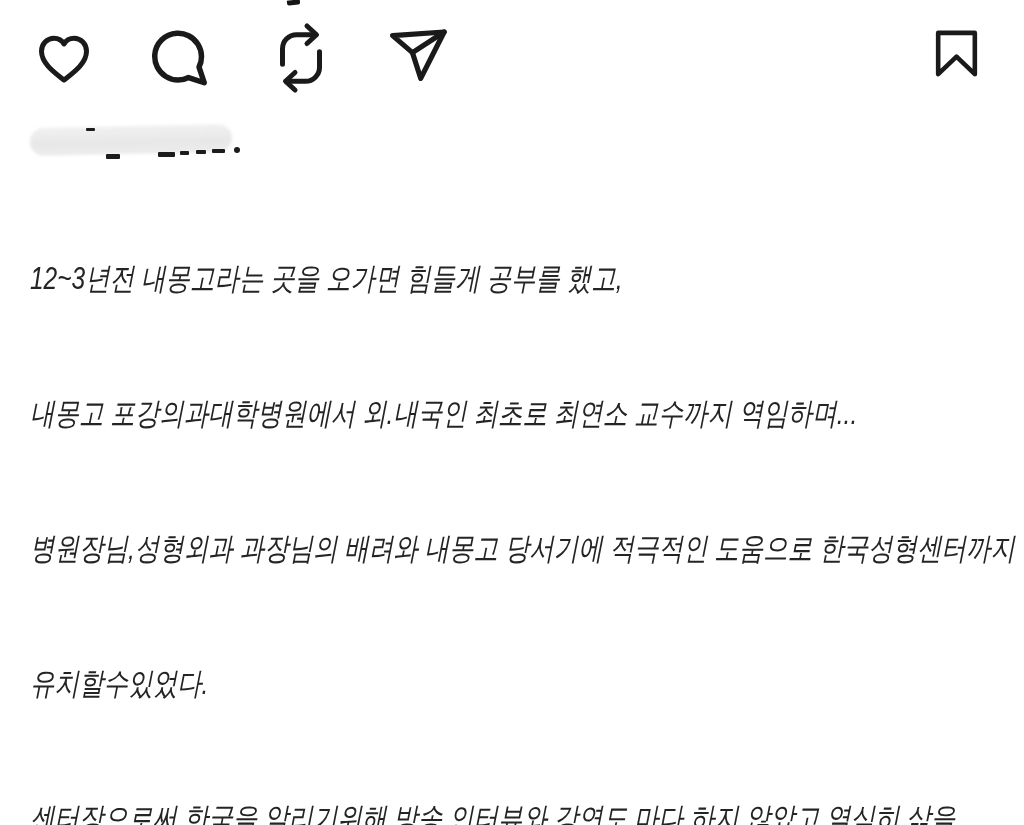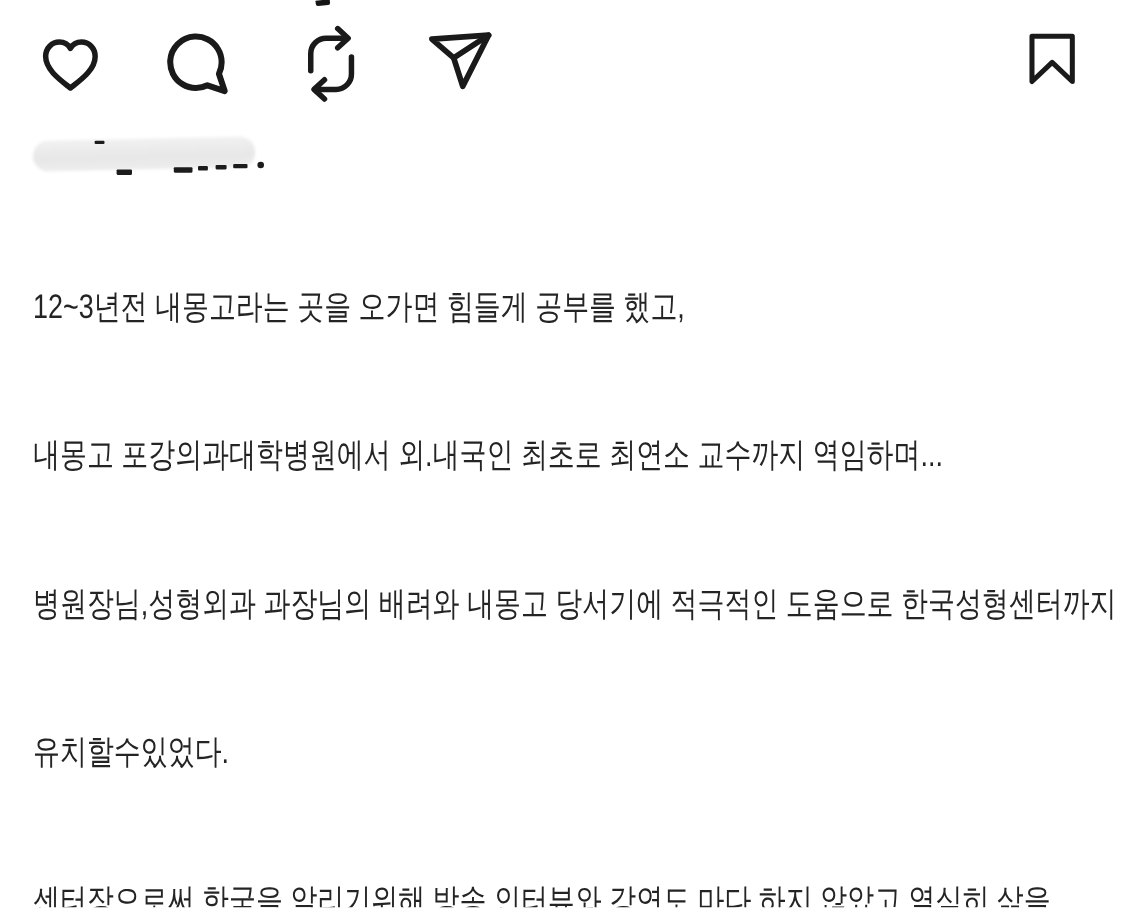--- a/index.html
+++ b/index.html
@@ -3,20 +3,21 @@
 <meta charset="utf-8">
 <style>
   * { margin: 0; padding: 0; box-sizing: border-box; }
   body { background: #fff; font-family: "Liberation Sans", sans-serif; }
   .screen {
     position: relative;
     width: 1024px;
     height: 825px;
     background: #ffffff;
     overflow: hidden;
+    font-style: italic;
   }
   
   .top-fragment {
     position: absolute;
     left: 287px; top: 0;
     width: 13px; height: 5px;
     background: #151515;
     border-radius: 0 0 2px 2px;
     transform: rotate(-6deg);
   }

